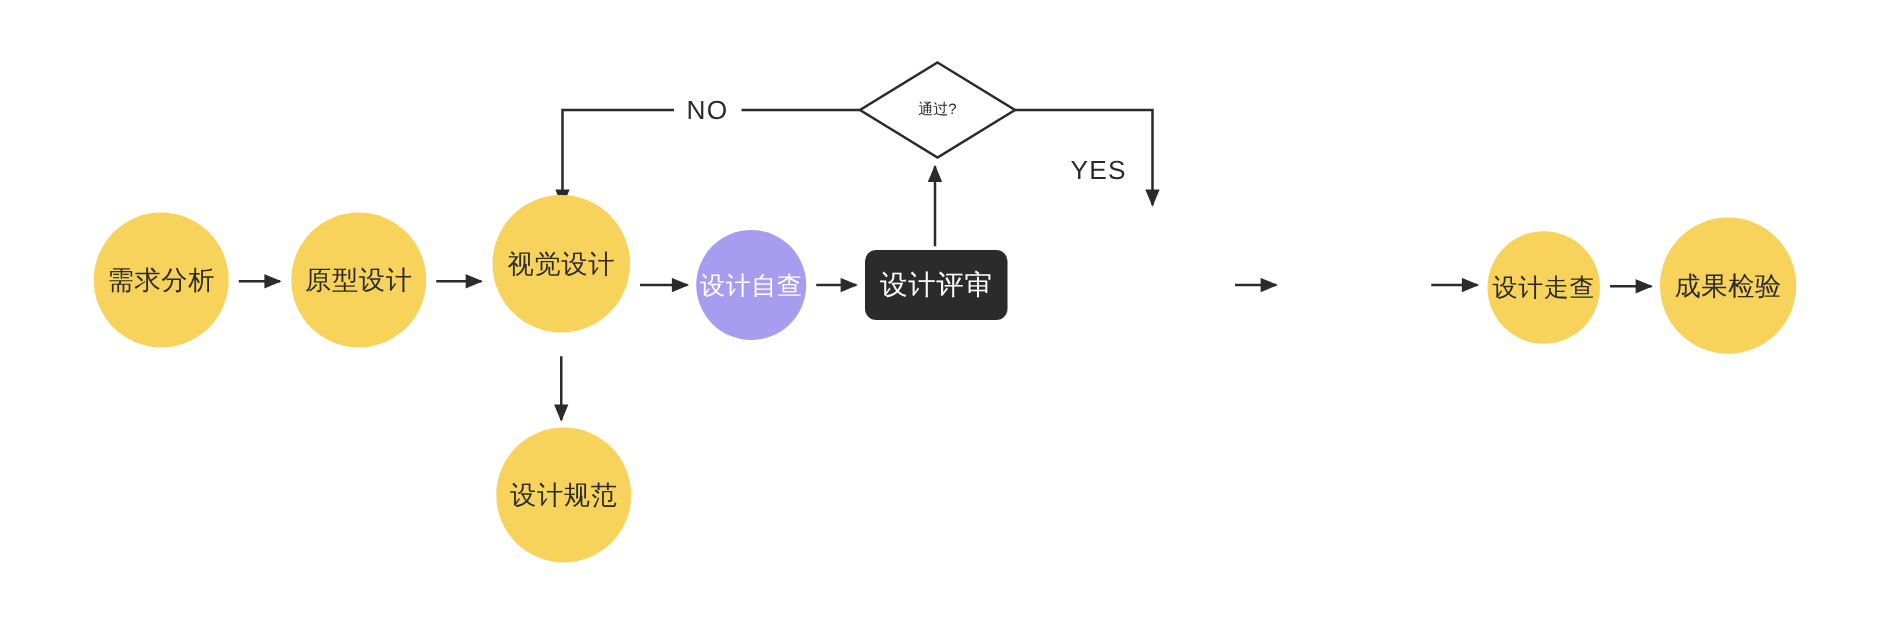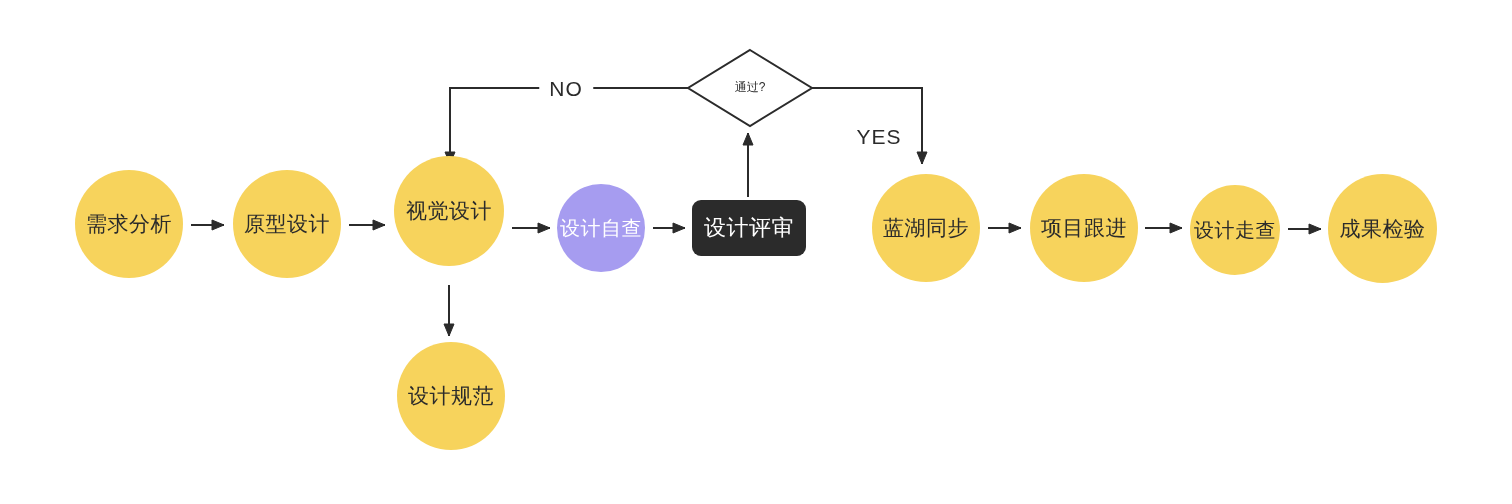--- a/index.html
+++ b/index.html
@@ -125,27 +125,21 @@
   </div>
 
   <div class="node circle purple" style="left:557px;top:184px;width:88px;height:88px;font-size:20px;">
     <span>设计自查</span>
   </div>
 
   <div class="node dark-rect" style="left:692px;top:200px;width:114px;height:56px;">
     <span>设计评审</span>
   </div>
 
-  <div class="node circle yellow" style="left:872px;top:174px;width:108px;height:108px;">
-    <span>蓝湖同步</span>
-  </div>
 
-  <div class="node circle yellow" style="left:1030px;top:174px;width:108px;height:108px;">
-    <span>项目跟进</span>
-  </div>
 
   <div class="node circle yellow" style="left:1190px;top:185px;width:90px;height:90px;font-size:20px;">
     <span>设计走查</span>
   </div>
 
   <div class="node circle yellow" style="left:1328px;top:174px;width:109px;height:109px;">
     <span>成果检验</span>
   </div>
 
   <div class="node circle yellow" style="left:397px;top:342px;width:108px;height:108px;">

